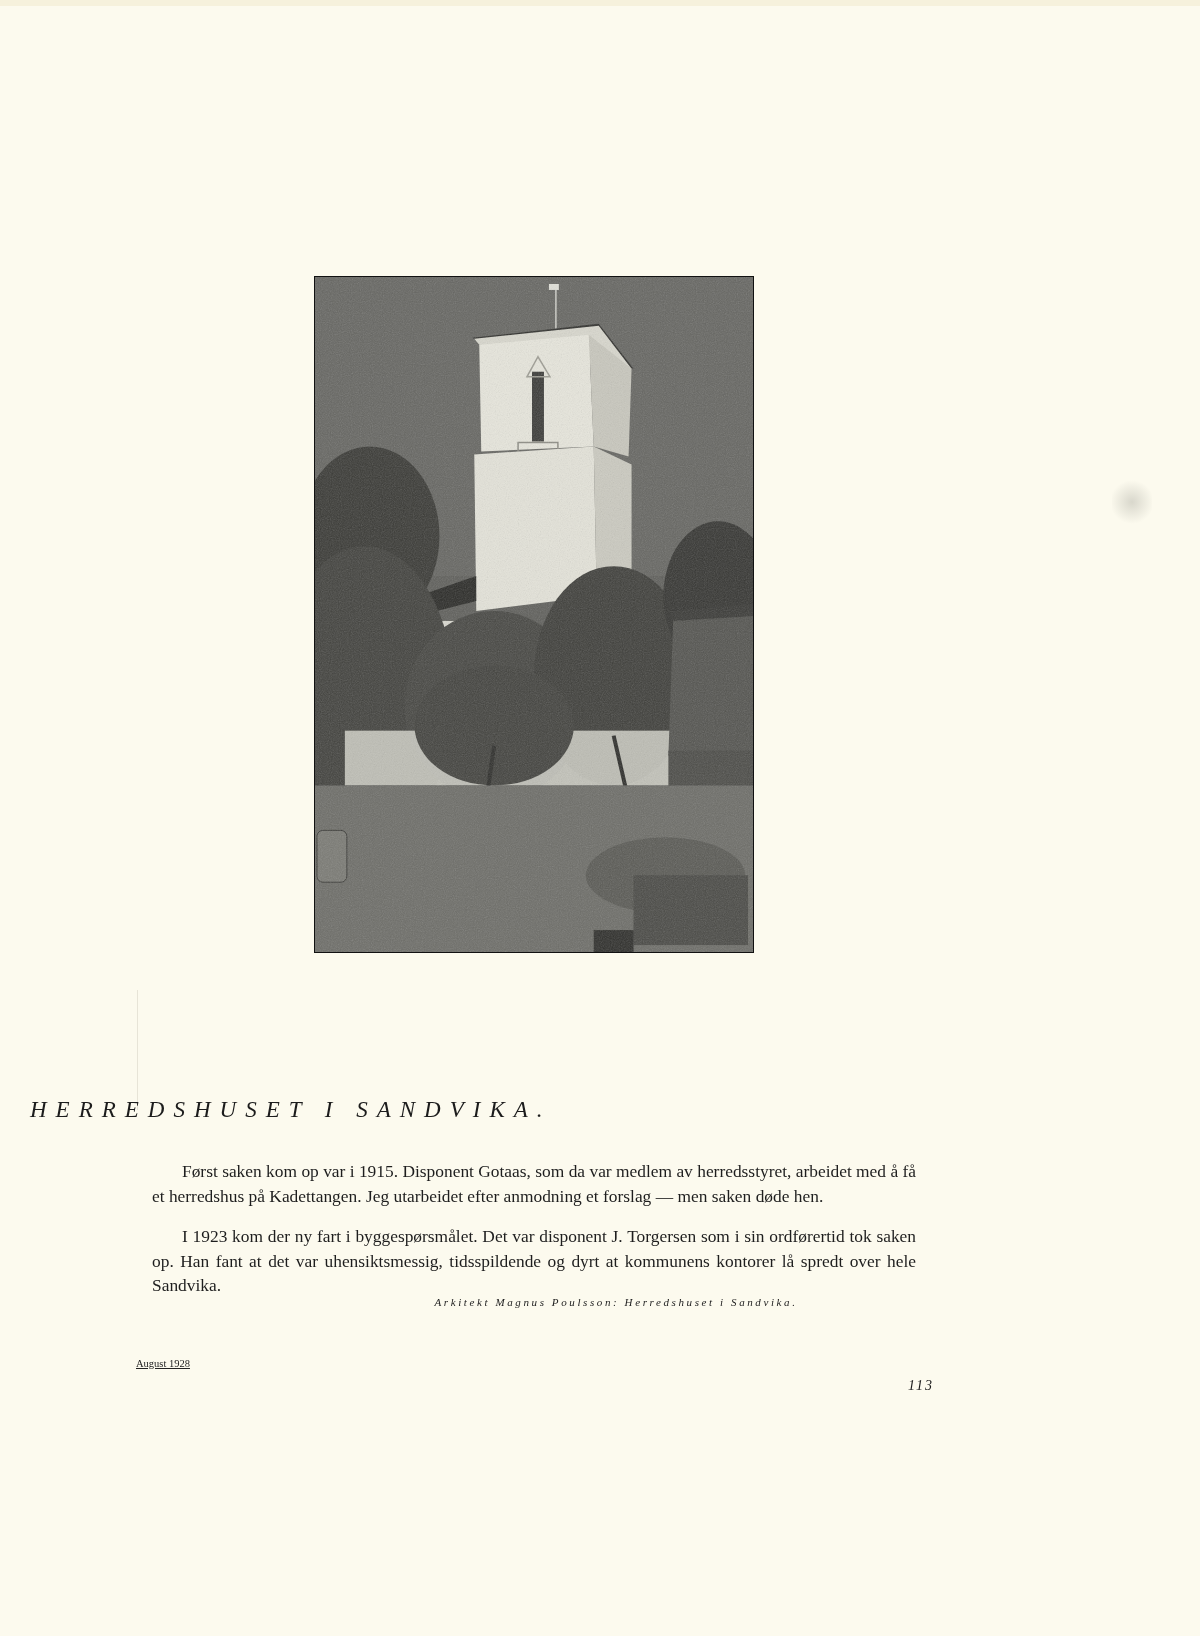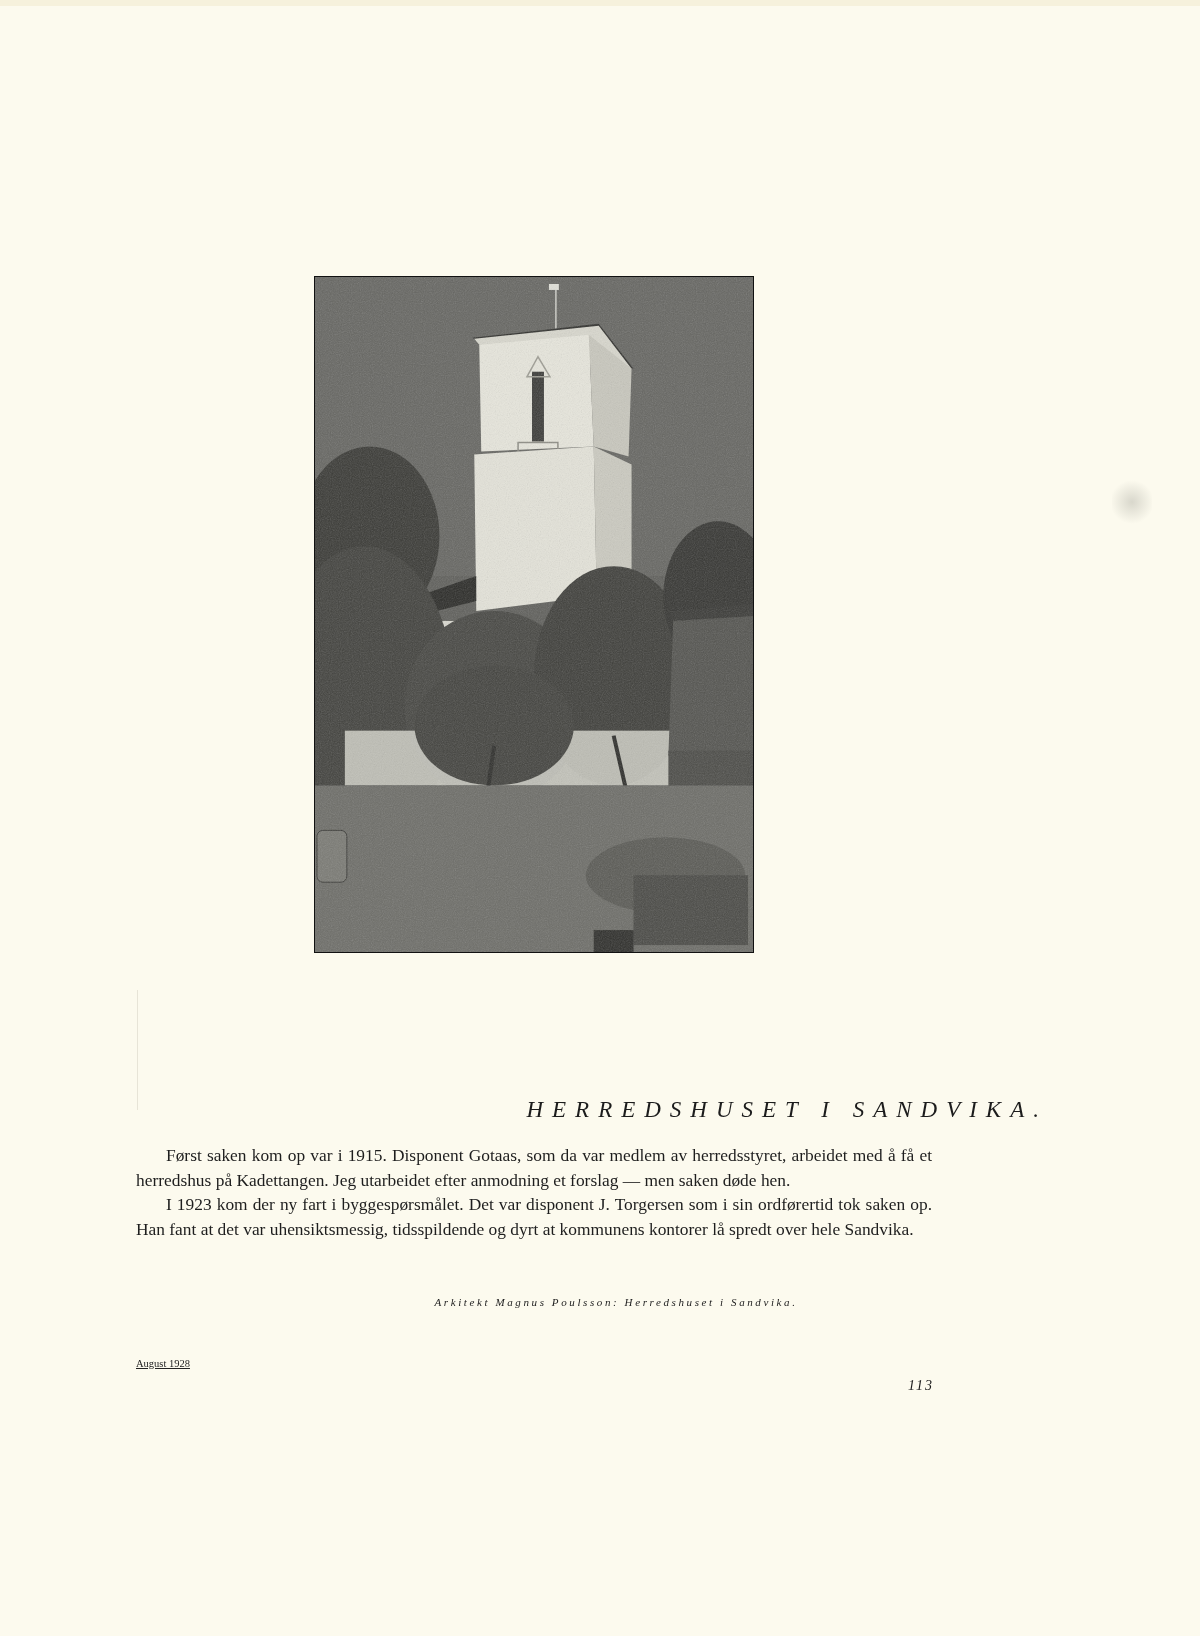--- a/index.html
+++ b/index.html
@@ -10,31 +10,31 @@
     color: #1a1a1a;
   }
   .top-edge { position: absolute; left: 0; top: 0; width: 1200px; height: 6px; background: #f6f1dc; }
   .photo {
     position: absolute; left: 314px; top: 276px; width: 440px; height: 677px;
     border: 1.5px solid #111; box-sizing: border-box; overflow: hidden;
     background: #5e5e5a;
   }
   .photo svg { display: block; width: 100%; height: 100%; }
   .title {
-    position: absolute; left: 0; width: 1048px; top: 1097px; text-align: right;
+    position: absolute; left: 0; width: 1048px; top: 1097px; text-align: left;
     font-family: "Liberation Serif", serif; font-style: italic;
     font-size: 23px; letter-spacing: 9px; color: #1c1c1c;
-    padding-left: 40px; box-sizing: border-box;
+    padding-left: 30px; box-sizing: border-box;
   }
   .body-text {
     position: absolute; left: 136px; width: 796px; top: 1143px;
     font-family: "Liberation Serif", serif; font-size: 17.4px; line-height: 24.6px;
     text-align: justify; color: #1e1e1e;
   }
-  .body-text p { margin: 0; text-indent: 30px; text-align-last: left; }
+  .body-text p { margin: 16px; text-indent: 30px; text-align-last: left; }
   .caption {
     position: absolute; left: 0; width: 1200px; top: 1296px; text-align: center;
     font-family: "Liberation Serif", serif; font-style: italic;
     font-size: 11px; letter-spacing: 2.6px; color: #222; padding-left: 32px; box-sizing: border-box;
   }
   .page-number {
     position: absolute; right: 266px; top: 1378px;
     font-family: "Liberation Serif", serif; font-style: italic; font-size: 14px; letter-spacing: 2px;
   }
   .date {

